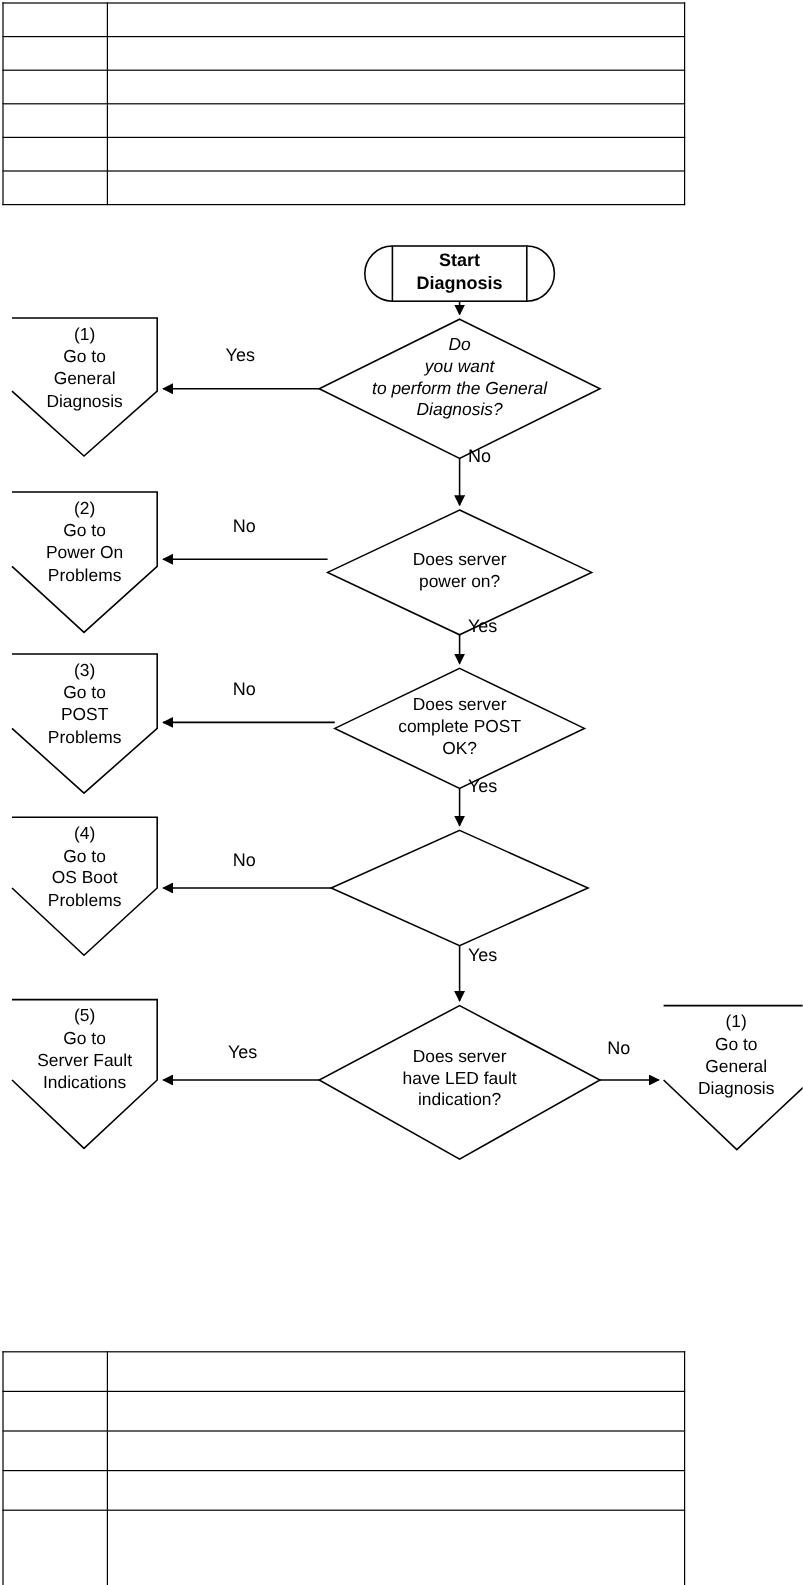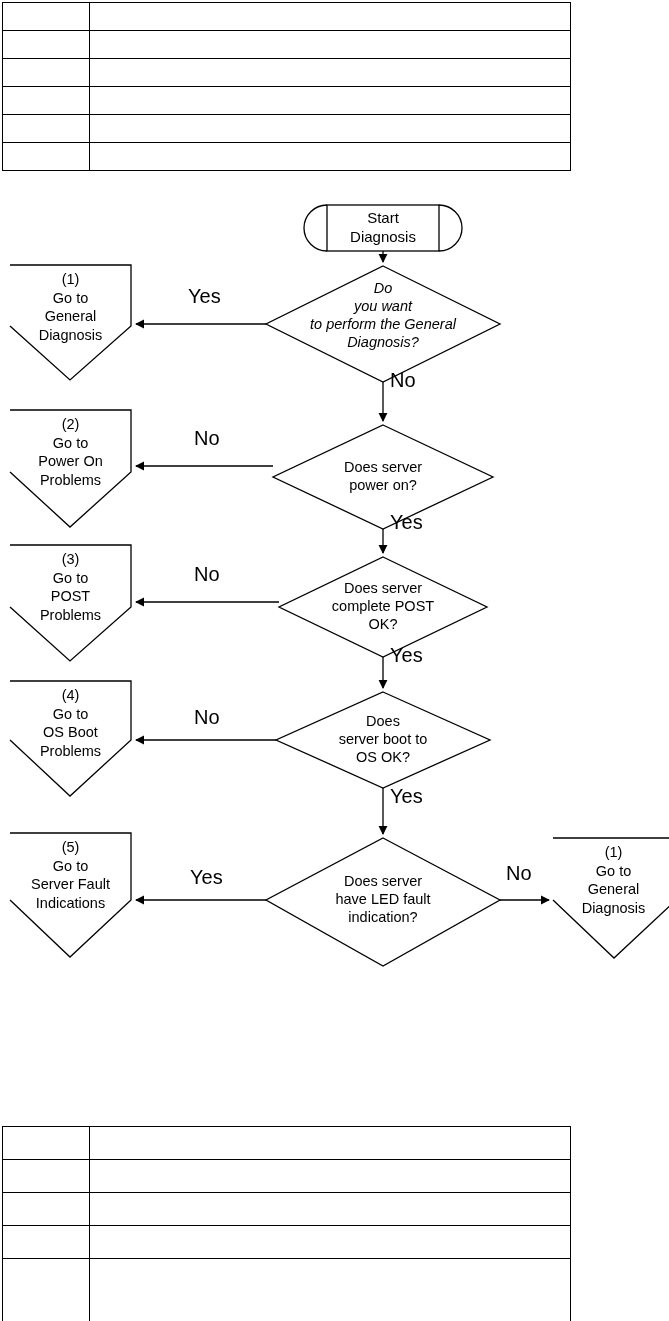--- a/index.html
+++ b/index.html
@@ -41,21 +41,21 @@
     position:absolute;
     text-align:center;
     font-size:14.5px;
     line-height:17.5px;
     color:#000;
     pointer-events:none;
     white-space:pre-line;
   }
   .edgelabel{
     position:absolute;
-    font-size:20px;
+    font-size:15px;
     line-height:17px;
     color:#000;
     white-space:nowrap;
   }
   .diamond-text{font-size:14.5px;line-height:18px;}
   .callout-text{font-size:14.5px;line-height:18.5px;}
   .start-text{font-size:15px;line-height:19px;}
 </style>
 </head>
 <body>
@@ -143,35 +143,32 @@
         <line x1="276" y1="740" x2="136" y2="740" marker-end="url(#arrow)"></line>
 
         <line x1="383" y1="788" x2="383" y2="834" marker-end="url(#arrow)"></line>
 
         <line x1="266" y1="900" x2="136" y2="900" marker-end="url(#arrow)"></line>
 
         <line x1="500" y1="900" x2="549" y2="900" marker-end="url(#arrow)"></line>
       </g>
     </svg>
 
-    <div class="nodetext start-text" style="left:327px;top:208px;width:112px;">Start
+    <div class="nodetext start-text" style="left:327px;top:208px;width:112px;font-weight:bold;">Start
 Diagnosis</div>
 
     <div class="nodetext diamond-text" style="left:263px;top:279px;width:240px;font-style:italic;">Do
 you want
 to perform the General
 Diagnosis?</div>
     <div class="nodetext diamond-text" style="left:283px;top:458px;width:200px;">Does server
 power on?</div>
     <div class="nodetext diamond-text" style="left:283px;top:579px;width:200px;">Does server
 complete POST
 OK?</div>
-    <div class="nodetext diamond-text" style="left:283px;top:712px;width:200px;">Does
-server boot to
-OS OK?</div>
     <div class="nodetext diamond-text" style="left:283px;top:872px;width:200px;">Does server
 have LED fault
 indication?</div>
 
     <div class="nodetext callout-text" style="left:8px;top:270px;width:125px;">(1)
 Go to
 General
 Diagnosis</div>
     <div class="nodetext callout-text" style="left:8px;top:415px;width:125px;">(2)
 Go to

